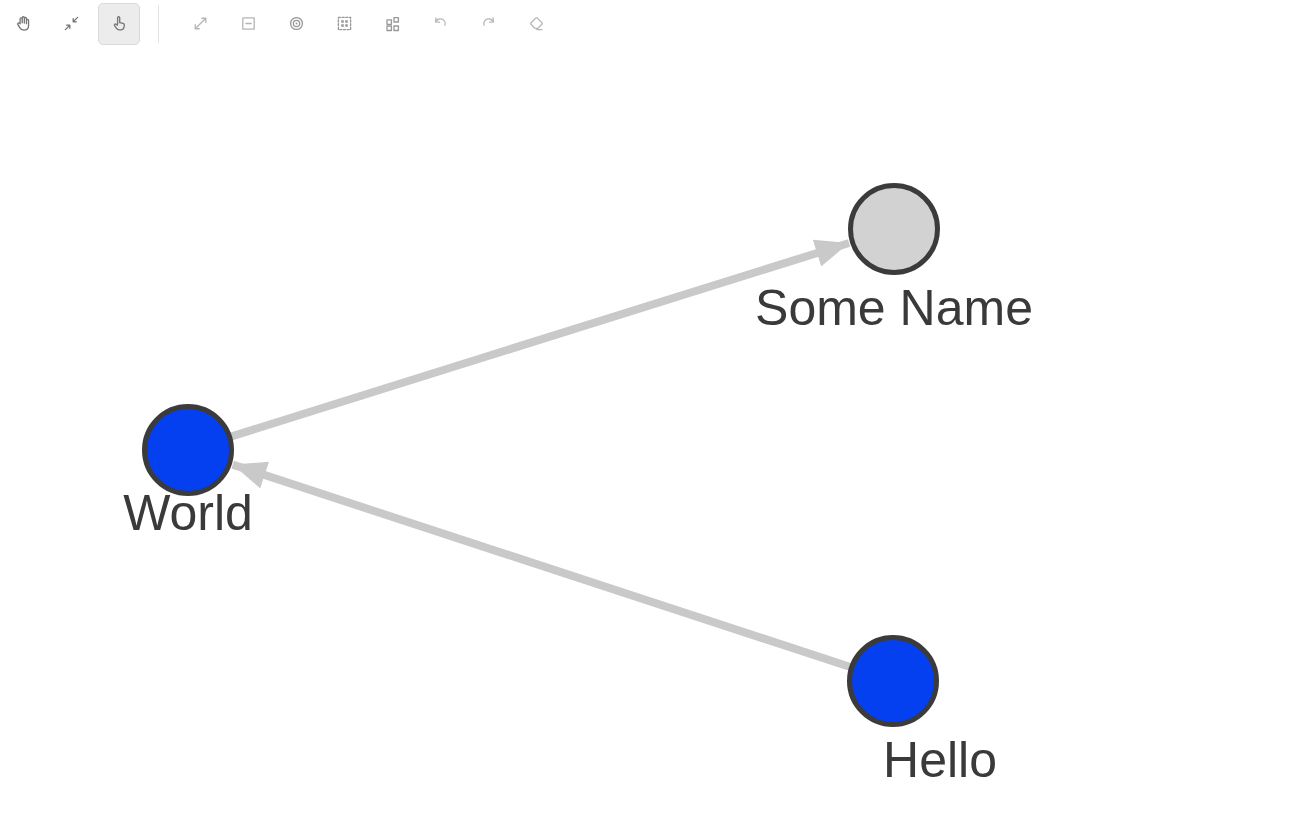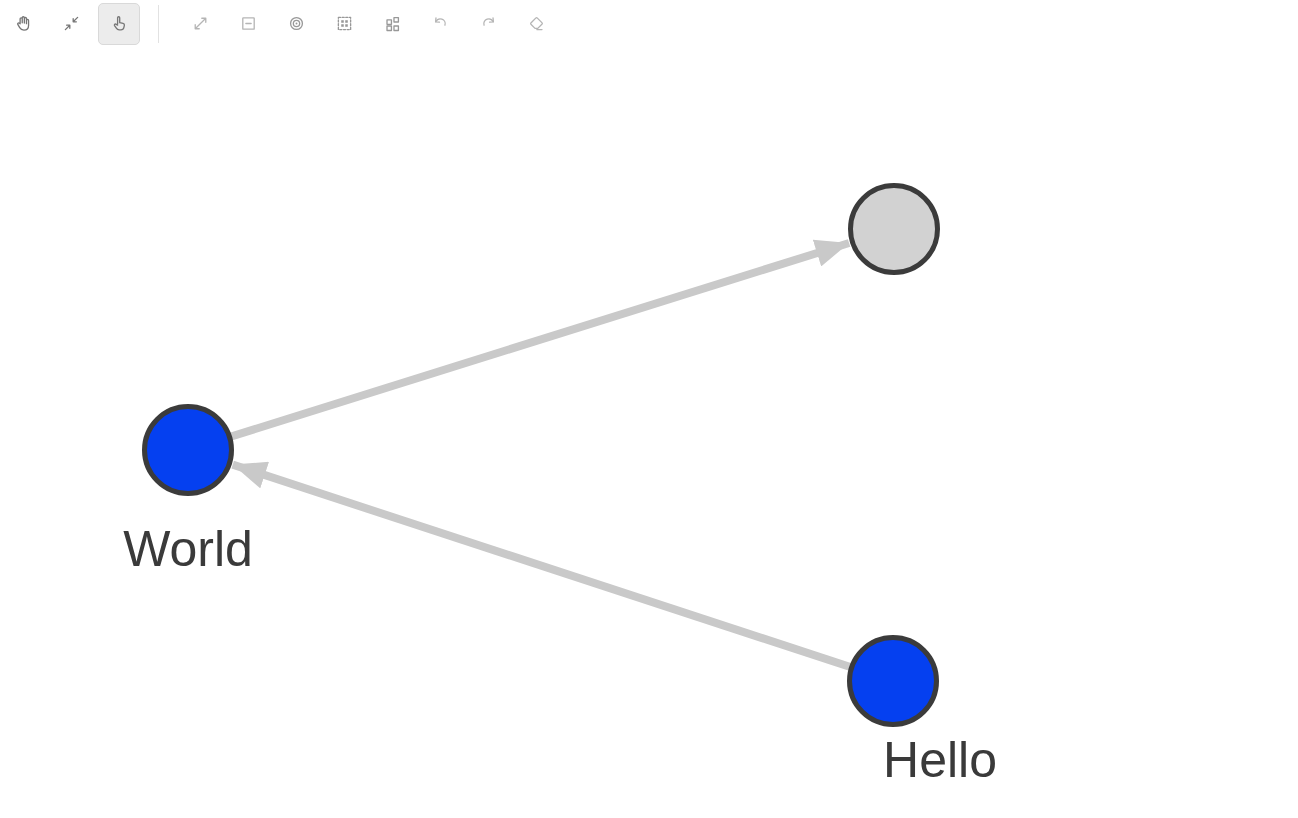--- a/index.html
+++ b/index.html
@@ -58,22 +58,23 @@
       <defs>
         <marker id="arrow" viewBox="0 0 12 10" refX="12" refY="5" markerUnits="userSpaceOnUse" markerWidth="34" markerHeight="28" orient="auto">
           <path id="arrow-head" d="M0,0 L12,5 L0,10 Z" stroke="none" fill="#c9c9c9"></path>
         </marker>
       </defs>
     <line x1="188" y1="450" x2="849.1" y2="243.0" marker-end="url(#arrow)"></line>
         <line x1="893" y1="681" x2="232.7" y2="464.6" marker-end="url(#arrow)"></line>
       </svg>
 
   <div class="node gray" style="left: 848px; top: 183px; width: 92px; height: 92px;"></div>
+      <div class="node-label" style="left: 894px; top: 281px;">Some Name</div>
       <div class="node blue" style="left: 142px; top: 404px; width: 92px; height: 92px;"></div>
-      <div class="node-label" style="left: 188px; top: 522px;">World</div>
+      <div class="node-label" style="left: 188px; top: 486px;">World</div>
       <div class="node blue" style="left: 847px; top: 635px; width: 92px; height: 92px;"></div>
       <div class="node-label" style="left: 893px; top: 733px; margin-left: 47px;">Hello</div>
     </div>
 
   <div class="toolbar">
     <button class="tb-btn normal">
       <svg width="19" height="19" viewBox="0 0 18 18">
         <path d="M5.8,9.3 V4.6 a1,1 0 0 1 2,0 V8.4 M7.8,8.4 V3.6 a1,1 0 0 1 2,0 V8.4 M9.8,8.5 V4.3 a1,1 0 0 1 2,0 V9 M11.8,9.2 V6.1 a1,1 0 0 1 2,0 V10.8 c0,2.6 -1.7,4.4 -4.4,4.4 c-2.2,0 -3.2,-0.9 -4,-2.3 L3.6,9.9 c-0.5,-0.9 0.5,-1.9 1.4,-1.3 l0.8,0.7"></path>
       </svg>
     </button>

